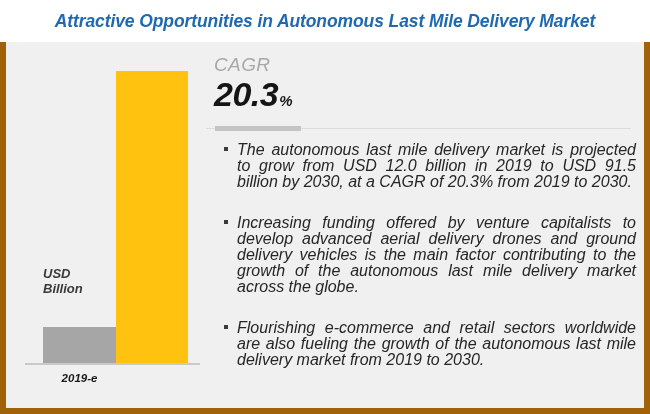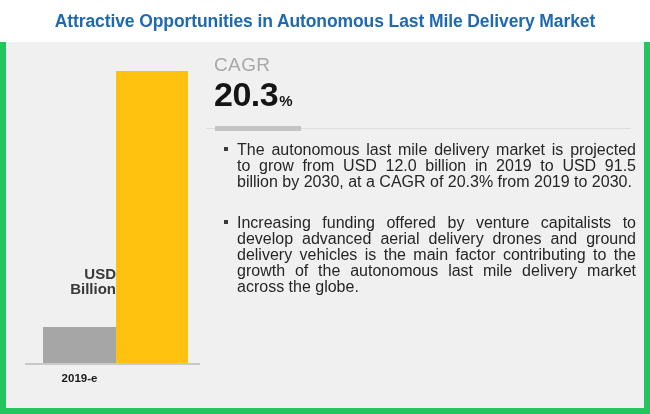--- a/index.html
+++ b/index.html
@@ -11,22 +11,23 @@
     height: 414px;
     background: #ffffff;
     font-family: "Liberation Sans", sans-serif;
     overflow: hidden;
   }
 
   .infographic {
     position: relative;
     width: 650px;
     height: 414px;
-    background: #22c55e;
+    background: #a16207;
     box-sizing: border-box;
+    font-style: italic;
   }
 
   
   .title-band {
     position: absolute;
     left: 0;
     top: 0;
     width: 650px;
     height: 42px;
     background: #ffffff;
@@ -82,22 +83,22 @@
   }
   .bar-yellow {
     left: 110px;
     width: 72px;
     height: 292px;
     background: #ffc20e;
   }
 
   .bar-value {
     position: absolute;
-    text-align: right;
-    font-size: 15px;
+    text-align: left;
+    font-size: 13px;
     font-weight: bold;
     color: #3a3a3a;
     line-height: 15px;
   }
   .bar-value-gray {
     left: 37px;
     width: 73px;
     top: 224px;
   }
   .bar-value-yellow {
@@ -258,17 +259,21 @@
 
       <div class="bullets">
         <div class="bullet-item">
           <span class="bullet-marker"></span>
           <span>The autonomous last mile delivery market is projected to grow from USD 12.0 billion in 2019 to USD 91.5 billion by 2030, at a CAGR of 20.3% from 2019 to 2030.</span>
         </div>
         <div class="bullet-item">
           <span class="bullet-marker"></span>
           <span>Increasing funding offered by venture capitalists to develop advanced aerial delivery drones and ground delivery vehicles is the main factor contributing to the growth of the autonomous last mile delivery market across the globe.</span>
         </div>
+        <div class="bullet-item">
+          <span class="bullet-marker"></span>
+          <span>Flourishing e-commerce and retail sectors worldwide are also fueling the growth of the autonomous last mile delivery market from 2019 to 2030.</span>
+        </div>
       </div>
 
     </div>
   </div>
 </div>
 
 </body></html>

